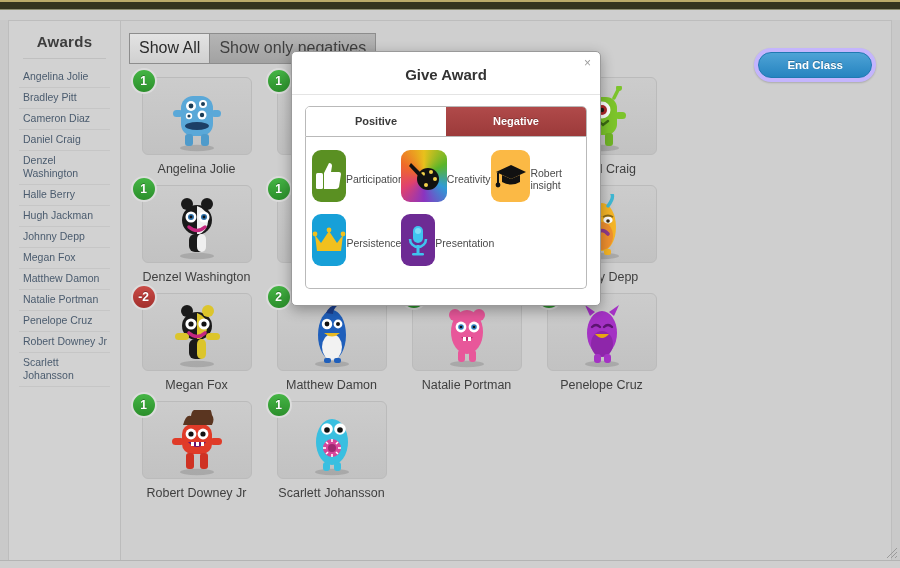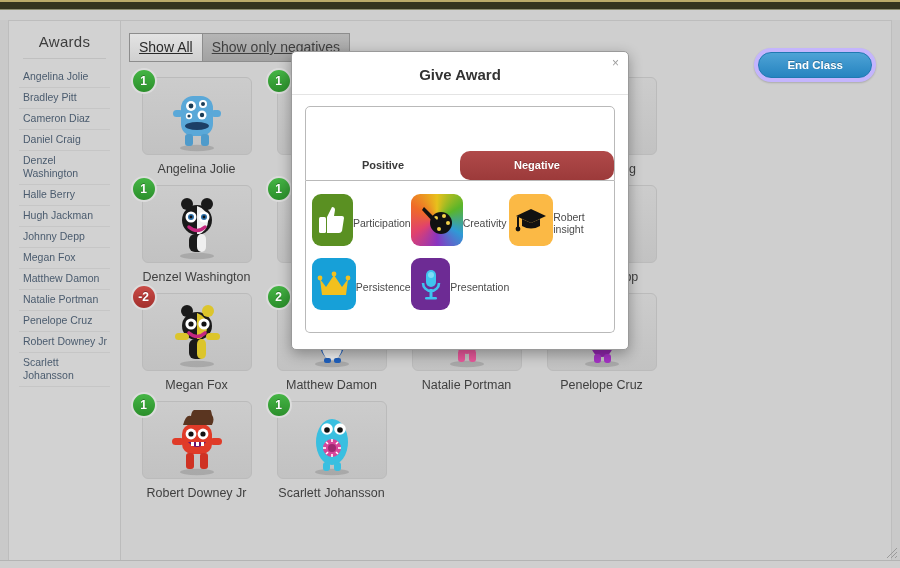--- a/index.html
+++ b/index.html
@@ -37,21 +37,21 @@
   
   .sidebar {
     position: absolute; left: 0; top: 0;
     width: 112px; height: 100%;
     background: #d2d2d2;
     border-right: 1px solid #bcbcbc;
     padding-top: 12px;
   }
   .sidebar-title {
     text-align: center;
-    font-size: 15px; font-weight: normal; color: #3d3d3d;
+    font-size: 15px; font-weight: bold; color: #3d3d3d;
     padding-bottom: 8px;
     letter-spacing: .3px;
   }
   .sidebar-rule {
     height: 1px; background: #c0c0c0; margin: 0 14px 8px 14px;
   }
   .sidebar-list { padding: 0 10px; }
   .sidebar-item {
     font-size: 10.5px; line-height: 13px;
     color: #4a5b6e;
@@ -59,28 +59,27 @@
     border-bottom: 1px solid #c6c6c6;
     cursor: pointer;
   }
 
   
   .toolbar {
     position: absolute; left: 120px; top: 12px;
     display: flex;
   }
   .filter-btn {
-    font-size: 14px; color: #3f3f3f;
+    font-size: 16px; color: #3f3f3f;
     padding: 5px 9px 6px 9px;
     border: 1px solid #8d8d8d;
     background: linear-gradient(#b5b5b5, #a2a2a2);
     margin-right: -1px;
     cursor: pointer;
     white-space: nowrap;
-    text-decoration: underline;
   }
   .filter-btn.active {
     background: linear-gradient(#e3e3e3, #d0d0d0);
     color: #2a2a2a;
   }
 
   
   .endclass-wrap {
     position: absolute; right: 15px; top: 27px;
     background: #c4b5fd;
@@ -134,21 +133,21 @@
   .badge.pos { background: linear-gradient(#45b545, #2b8f2b); }
   .badge.neg { background: linear-gradient(#c94b46, #a32f2c); }
   .student-name {
     margin-top: 6px;
     font-size: 12.5px; color: #3f3f3f;
     text-align: center; line-height: 16px;
     max-width: 120px;
   }
   .modal {
     position: absolute; left: 282px; top: 30px;
-    width: 338px;
+    width: 310px;
     background: #ffffff;
     border: 1px solid #9a9a9a;
     border-radius: 5px;
     box-shadow: 0 4px 14px rgba(0,0,0,.32);
     z-index: 50;
   }
   .modal-header {
     position: relative;
     padding: 14px 0 11px 0;
     border-bottom: 1px solid #e4e4e4;
@@ -168,28 +167,26 @@
     border: 1px solid #b9b9b9;
     border-radius: 5px 5px 0 0;
     overflow: hidden;
   }
   .tab {
     flex: 1;
     text-align: center;
     padding: 8px 0 9px 0;
     font-size: 11px; font-weight: bold;
     cursor: pointer;
-    margin-top: 44px;
   }
   .tab.active { background: #ffffff; color: #3a3a3a; }
   .tab.negative {
     background: linear-gradient(#b04a4a, #9c3a3a);
     color: #ffffff;
     text-shadow: 0 -1px 0 rgba(0,0,0,.25);
-    border-radius: 10px;
   }
   .awards-panel {
     border: 1px solid #b9b9b9;
     border-top: none;
     border-radius: 0 0 5px 5px;
     padding: 13px 6px 10px 6px;
     background: #ffffff;
   }
   .awards-grid {
     display: flex; flex-wrap: wrap;

